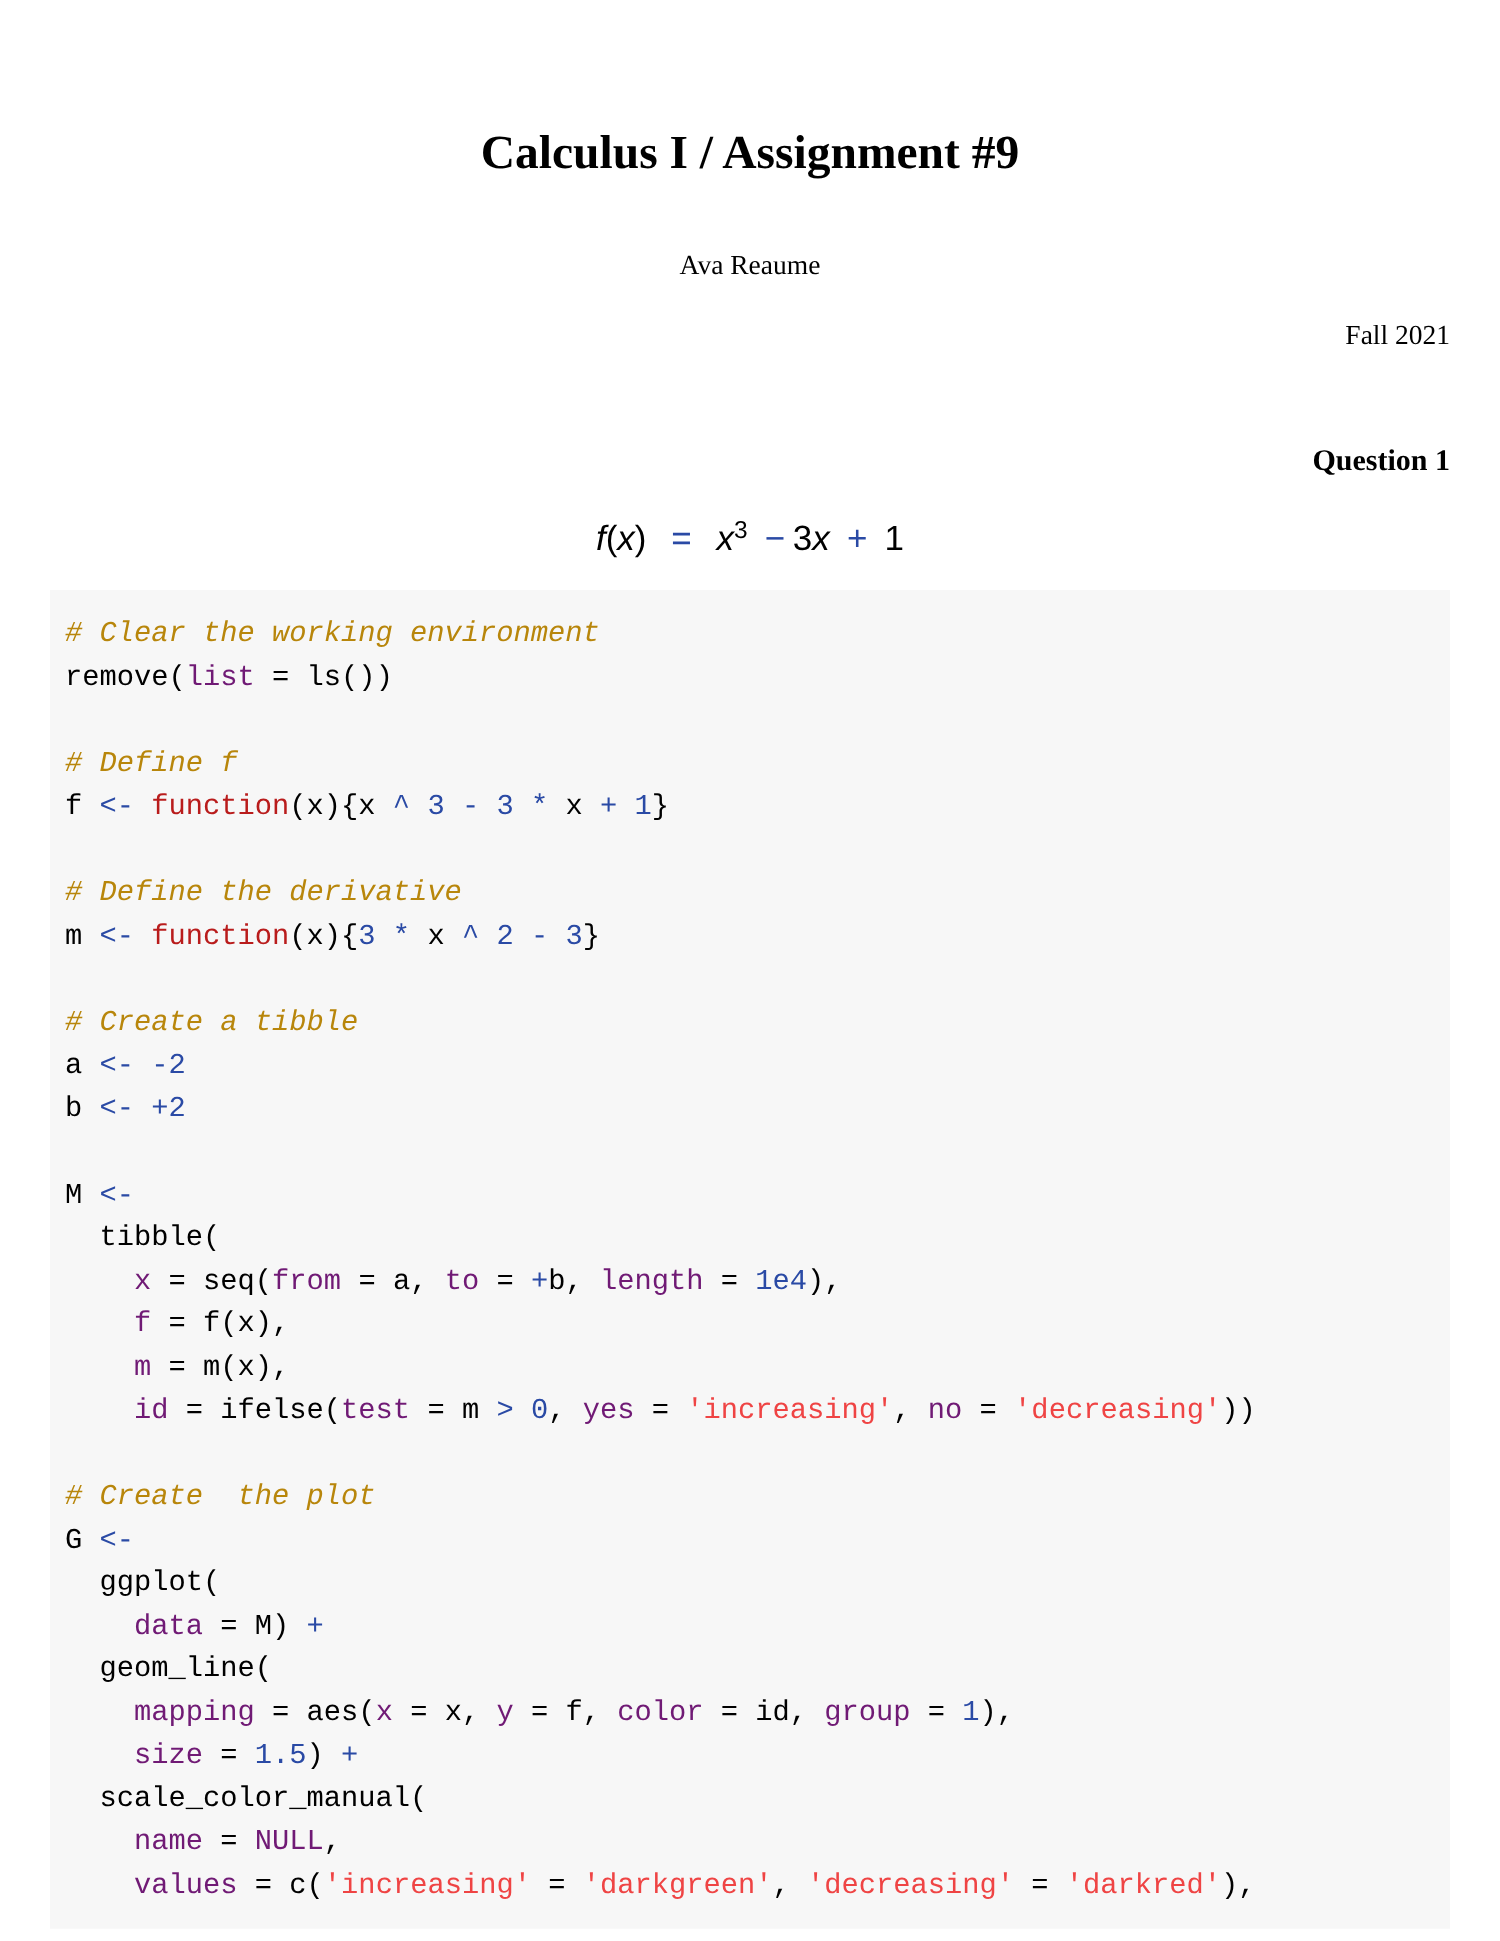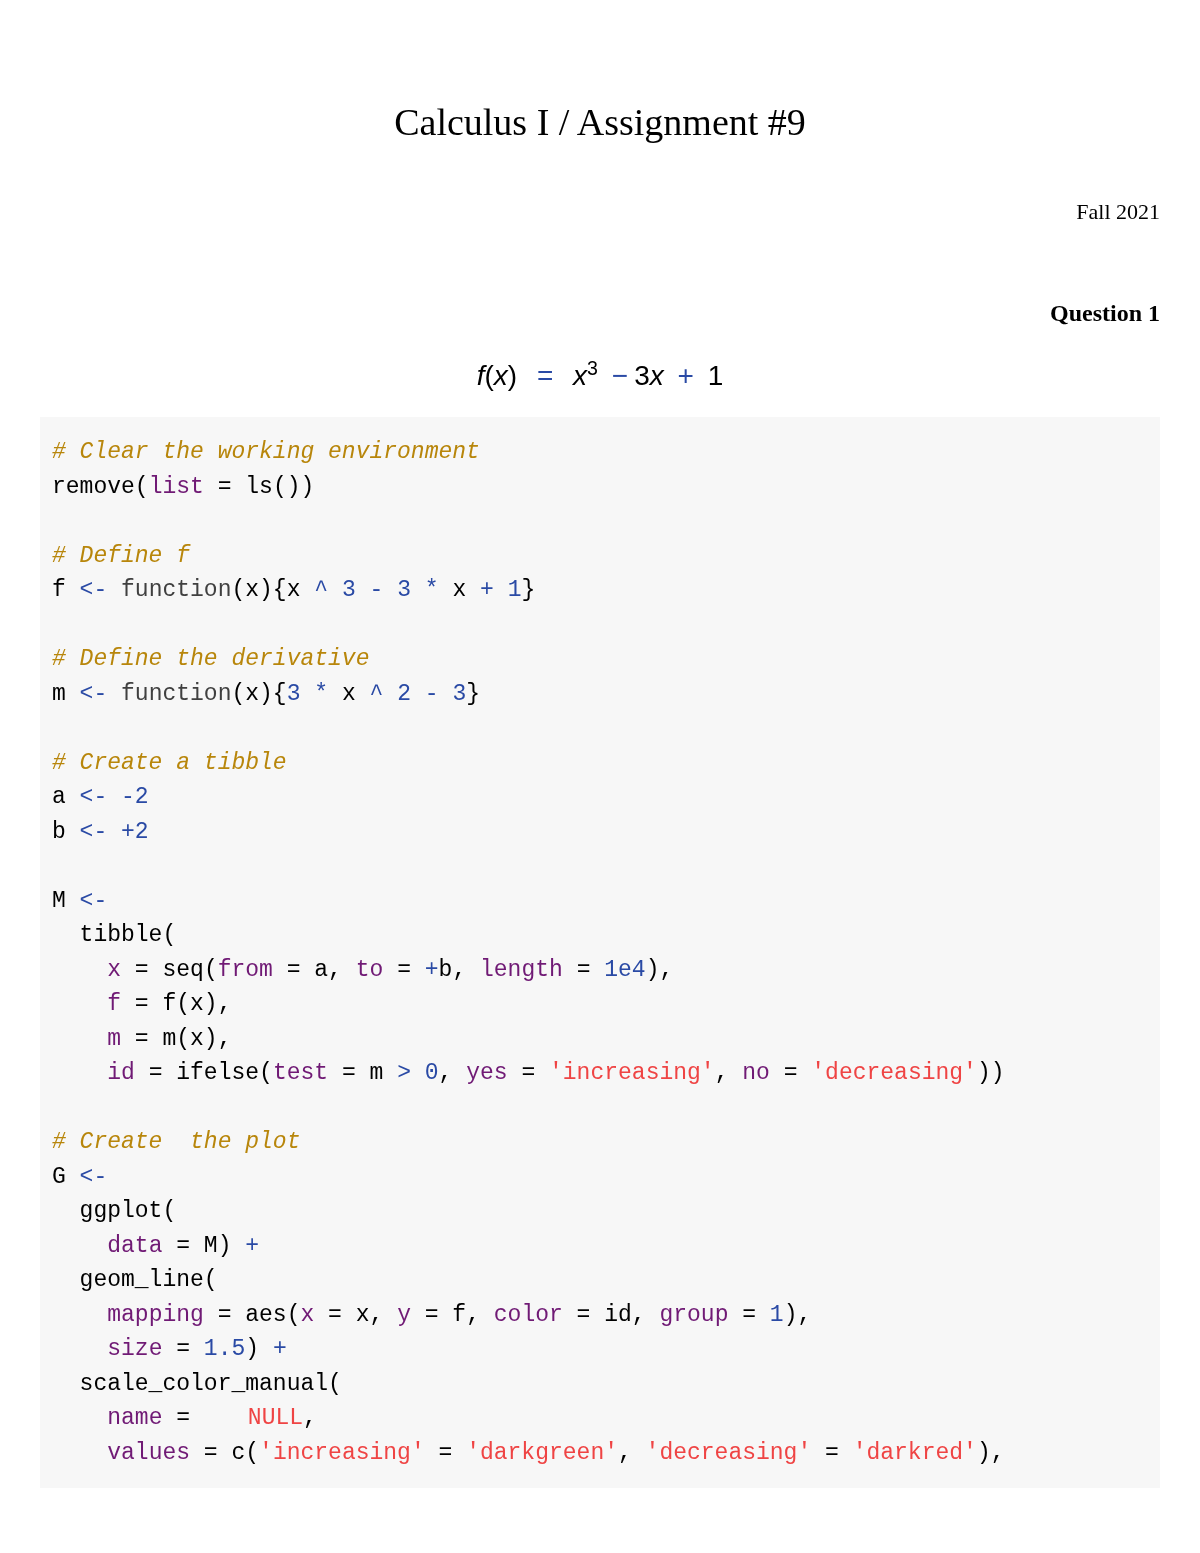--- a/index.html
+++ b/index.html
@@ -11,21 +11,21 @@
       background: #ffffff;
       font-family: 'Times New Roman', Times, serif;
       width: 1200px;
     }
     .page {
       padding: 100px 40px 40px 40px;
     }
     .title {
       text-align: center;
       font-size: 38px;
-      font-weight: 400;
+      font-weight: 700;
       margin-bottom: 55px;
       font-family: 'Times New Roman', Times, serif;
     }
     .author {
       text-align: center;
       font-size: 22px;
       margin-bottom: 30px;
       font-family: 'Times New Roman', Times, serif;
     }
     .date {
@@ -66,21 +66,21 @@
       font-size: 23px;
       line-height: 1.5;
       white-space: pre;
       overflow: visible;
     }
     .comment {
       color: #b8860b;
       font-style: italic;
     }
     .keyword {
-      color: #404040;
+      color: #b91c1c;
     }
     .fn {
       color: #000000;
     }
     .param {
       color: #701a75;
     }
     .assign {
       color: #2a4aa5;
     }
@@ -90,29 +90,29 @@
     .op {
       color: #2a4aa5;
     }
     .string {
       color: #ef4444;
     }
     .ident {
       color: #000000;
     }
     .null {
-      color: #ef4444;
-      margin-left: 44px;
+      color: #701a75;
     }
   </style>
 </head>
 <body>
 
 <div class="page">
   <div class="title">Calculus I / Assignment #9</div>
+  <div class="author">Ava Reaume</div>
   <div class="date">Fall 2021</div>
 
   <div class="section-heading">Question 1</div>
 
   <div class="equation">
     <span class="var">f</span><span style="font-style:normal">(</span><span class="var">x</span><span style="font-style:normal">)</span>
     <span class="op" style="margin:0 12px">=</span>
     <span class="var">x</span><sup>3</sup>
     <span class="op">−</span><span style="font-style:normal">3</span><span class="var">x</span>
     <span class="op">+</span>

